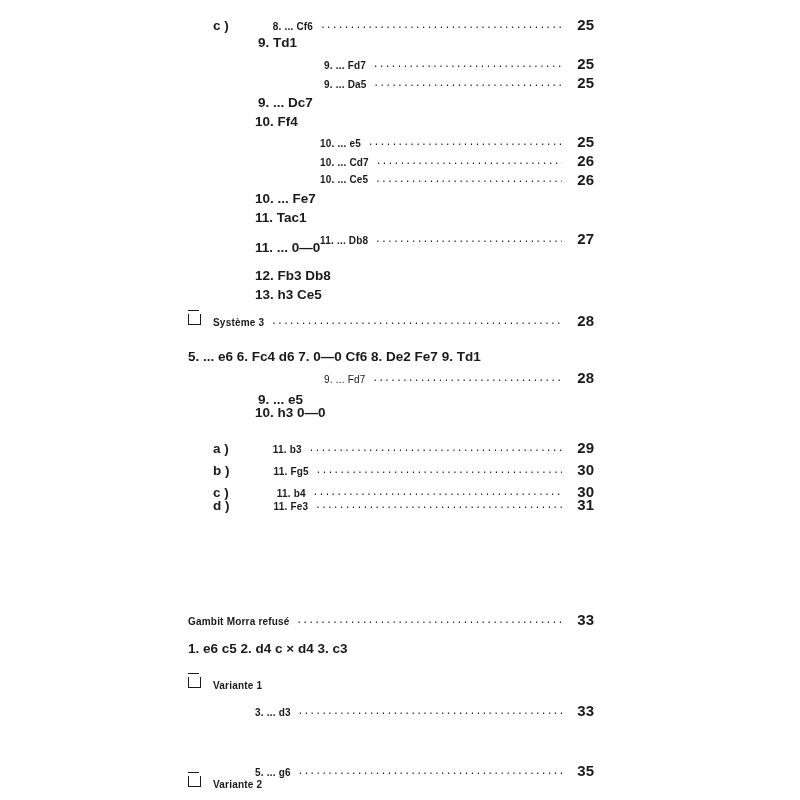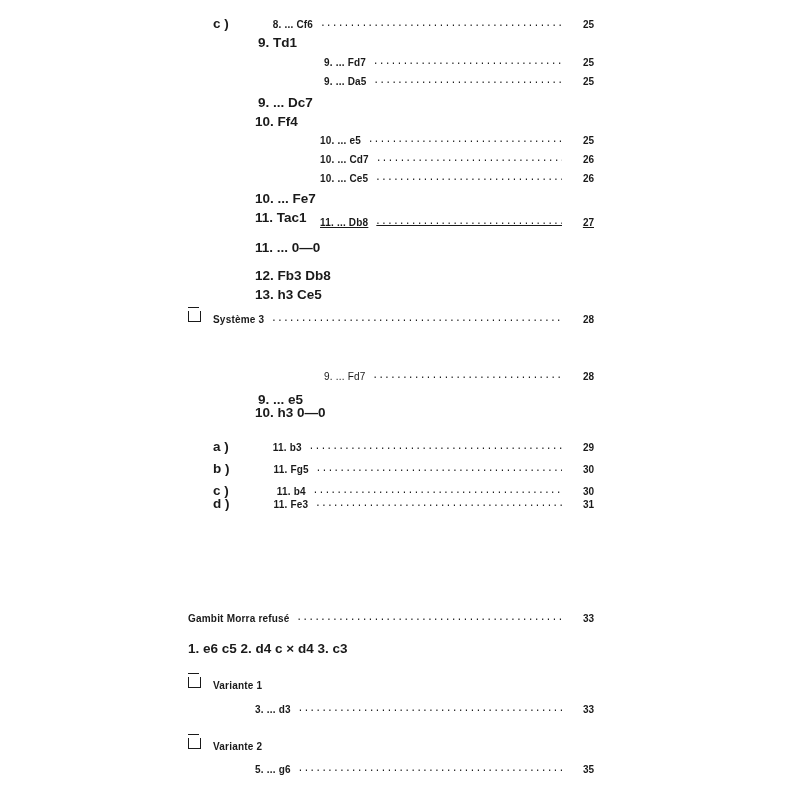--- a/index.html
+++ b/index.html
@@ -45,21 +45,21 @@
     overflow: hidden;
     font-size: 12px;
     letter-spacing: 2.6px;
     color: #1a1a1a;
     margin: 0 8px;
     position: relative;
     top: -2px;
   }
   .page-no {
     font-weight: bold;
-    font-size: 10px;
+    font-size: 15px;
     text-align: right;
     min-width: 24px;
   }
   .sq {
     display: inline-block;
     width: 11px;
     height: 10px;
     border: 1.5px solid #1a1a1a;
     border-top: none;
     margin-right: 12px;
@@ -137,21 +137,21 @@
   </div>
 
   <div class="lineblock" style="left:255px; top:191px;">
     <span>10. ... Fe7</span>
   </div>
 
   <div class="lineblock" style="left:255px; top:210px;">
     <span>11. Tac1</span>
   </div>
 
-  <div class="entry" style="left:320px; top:215px; width:274px;text-decoration:underline;">
+  <div class="entry" style="left:320px; top:230px; width:274px;">
     <span class="label">11. ... Db8</span>
     <span class="dots">...................................................</span>
     <span class="page-no">27</span>
   </div>
 
   <div class="lineblock" style="left:255px; top:240px;">
     <span>11. ... 0—0</span>
   </div>
 
   <div class="lineblock" style="left:255px; top:268px;">
@@ -162,20 +162,23 @@
     <span>13. h3 Ce5</span>
   </div>
 
   <div class="entry" style="left:188px; top:312px; width:406px;">
     <span class="sq"></span>
     <span class="label">Système 3</span>
     <span class="dots">...................................................</span>
     <span class="page-no">28</span>
   </div>
 
+  <div class="lineblock" style="left:188px; top:349px;">
+    <span>5. ... e6 6. Fc4 d6 7. 0—0 Cf6 8. De2 Fe7 9. Td1</span>
+  </div>
 
   <div class="entry" style="left:324px; top:369px; width:270px;">
     <span class="label plain">9. ... Fd7</span>
     <span class="dots">...................................................</span>
     <span class="page-no">28</span>
   </div>
 
   <div class="lineblock" style="left:258px; top:392px;">
     <span>9. ... e5</span>
   </div>
@@ -226,21 +229,21 @@
     <span class="sq"></span>
     <span class="label">Variante 1</span>
   </div>
 
   <div class="entry" style="left:255px; top:702px; width:339px;">
     <span class="label">3. ... d3</span>
     <span class="dots">...................................................</span>
     <span class="page-no">33</span>
   </div>
 
-  <div class="entry" style="left:188px; top:739px;">
+  <div class="entry" style="left:188px; top:777px;">
     <span class="sq"></span>
     <span class="label">Variante 2</span>
   </div>
 
   <div class="entry" style="left:255px; top:762px; width:339px;">
     <span class="label">5. ... g6</span>
     <span class="dots">...................................................</span>
     <span class="page-no">35</span>
   </div>
 

